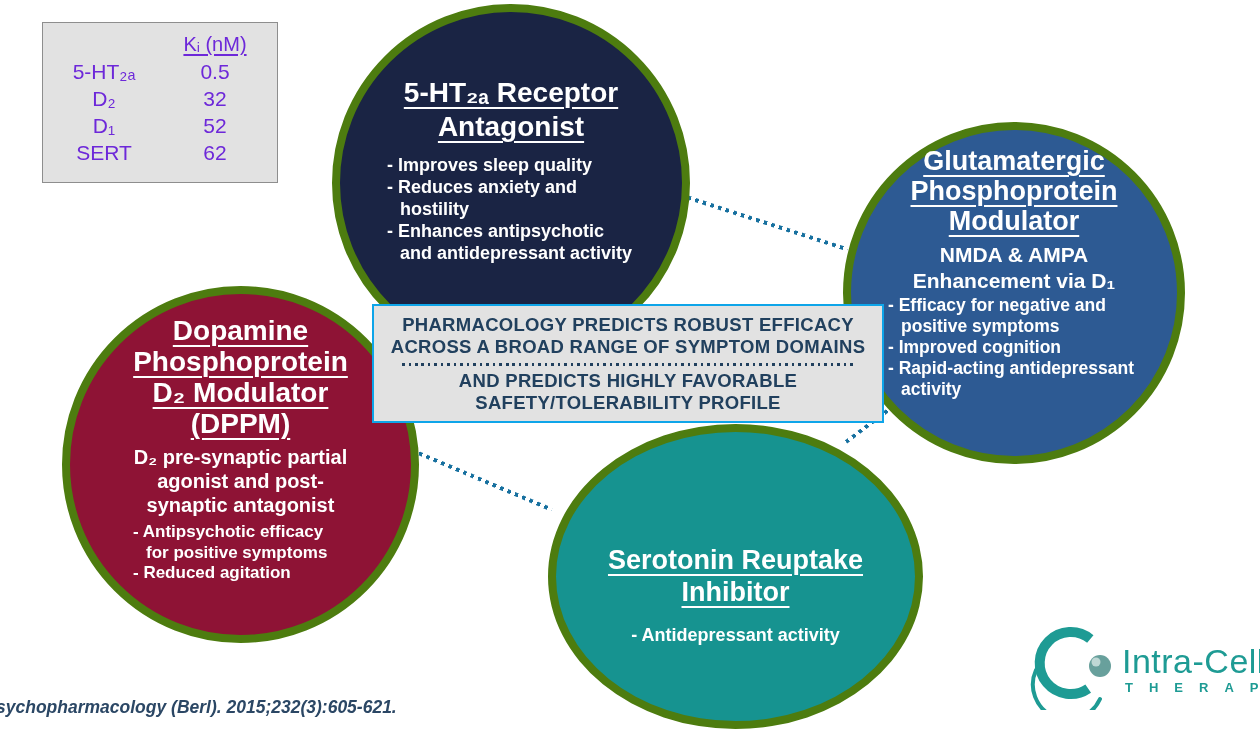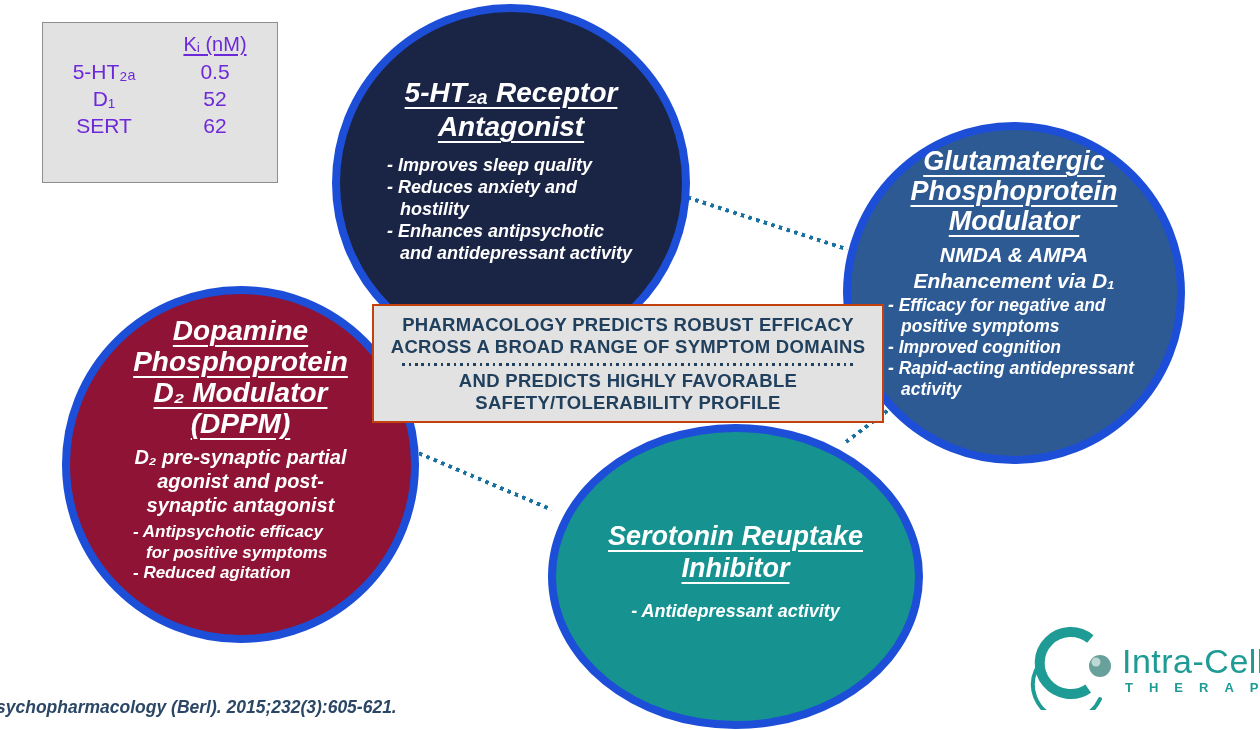--- a/index.html
+++ b/index.html
@@ -8,26 +8,26 @@
   .page { position:relative; width:1260px; height:730px; overflow:hidden; background:#ffffff; }
 
   
   .dots { position:absolute; height:4px; z-index:1; transform-origin:0 50%;
           background:repeating-linear-gradient(90deg,#17709f 0 3.5px,transparent 3.5px 8px); }
   .dots-a { left:680px; top:193px; width:176px; transform:rotate(18deg); }
   .dots-b { left:397px; top:442px; width:168px; transform:rotate(23deg); }
   .dots-c { left:846px; top:440px; width:74px;  transform:rotate(-37deg); }
 
   
-  .circle { position:absolute; border-radius:50%; border:8px solid #1d4ed8; z-index:2;
-            color:#ffffff; text-align:center;font-style:italic; }
+  .circle { position:absolute; border-radius:50%; border:8px solid #4d7c0f; z-index:2;
+            color:#ffffff; text-align:center; }
   .c-ht2a { left:332px; top:4px;   width:358px; height:358px; background:#1a2444; padding-top:64px; }
   .c-glut { left:843px; top:122px; width:342px; height:342px; background:#2d5a93; padding-top:16px; }
   .c-dppm { left:62px;  top:286px; width:357px; height:357px; background:#8e1335; padding-top:21px; }
-  .c-sri  { left:548px; top:424px; width:375px; height:305px; background:#169390; padding-top:88px; }
+  .c-sri  { left:548px; top:424px; width:375px; height:305px; background:#169390; padding-top:112px; }
 
   .ctitle { font-weight:bold; }
   .ctitle .tline { display:block; text-decoration:underline; text-decoration-thickness:1.5px; text-underline-offset:5px; }
   .c-ht2a .ctitle { font-size:28px; line-height:34px; }
   .c-glut .ctitle { font-size:27px; line-height:30px;text-align:center; }
   .c-dppm .ctitle { font-size:28px; line-height:31px; }
   .c-sri  .ctitle { font-size:27px; line-height:32px; }
 
   .csub { font-weight:bold; margin:6px auto 0; }
   .c-glut .csub { font-size:21px; line-height:26px; width:240px; }
@@ -45,21 +45,21 @@
   .ki-table { position:absolute; left:42px; top:22px; width:236px; height:161px; z-index:6;
               background:#e2e2e2; border:1.5px solid #8e8e8e; color:#6d28d9; padding-top:8px; }
   .trow { display:flex; height:27px; align-items:center; font-size:21px; }
   .trow.hdr { font-size:20px; }
   .tlabel { width:122px; text-align:center; }
   .tval   { width:100px; text-align:center; }
   .trow.hdr .tval { text-decoration:underline; text-underline-offset:3px; }
 
   
   .center-box { position:absolute; left:372px; top:304px; width:512px; height:119px; z-index:6;
-                background:#e2e2e2; border:2px solid #c2410c; color:#21405e; font-weight:bold;
+                background:#e2e2e2; border:2px solid #0ea5e9; color:#21405e; font-weight:bold;
                 font-size:18.5px; line-height:22px; letter-spacing:0.3px; text-align:center; padding-top:8px; }
   .center-box .bline { white-space:nowrap; }
   .divider { width:452px; height:3px; margin:5px auto 4px;
              background:repeating-linear-gradient(90deg,#21405e 0 2.5px,transparent 2.5px 6.5px); }
 
   
   .citation { position:absolute; left:-4px; top:697px; z-index:6; color:#2b4765;
               font-style:italic; font-weight:bold; font-size:17.5px; white-space:nowrap; }
 
   
@@ -80,20 +80,24 @@
   <div class="dots dots-c"></div>
 
   <div class="ki-table">
     <div class="trow hdr">
       <span class="tlabel"></span>
       <span class="tval">Kᵢ (nM)</span>
     </div>
     <div class="trow">
       <span class="tlabel">5-HT₂ₐ</span>
       <span class="tval">0.5</span>
+    </div>
+    <div class="trow">
+      <span class="tlabel">D₂</span>
+      <span class="tval">32</span>
     </div>
     <div class="trow">
       <span class="tlabel">D₁</span>
       <span class="tval">52</span>
     </div>
     <div class="trow">
       <span class="tlabel">SERT</span>
       <span class="tval">62</span>
     </div>
   </div>

